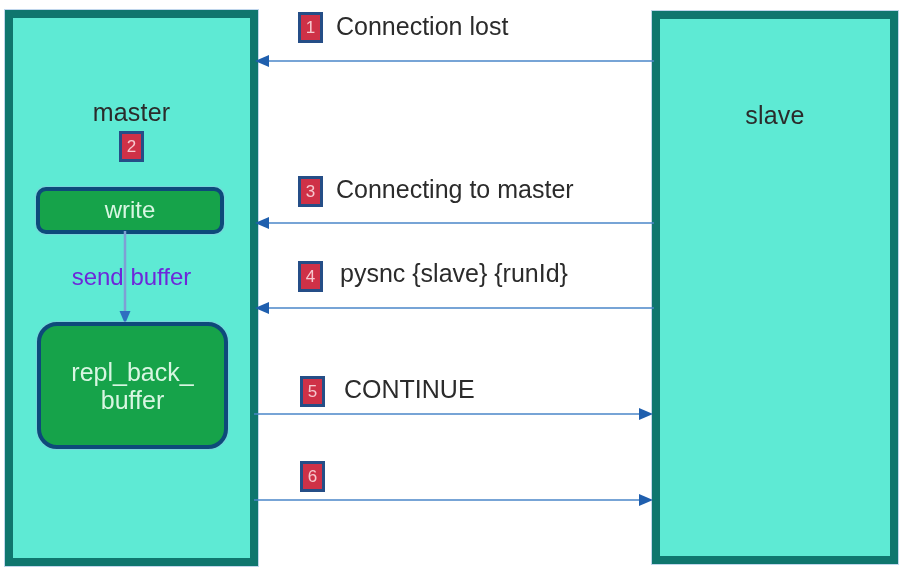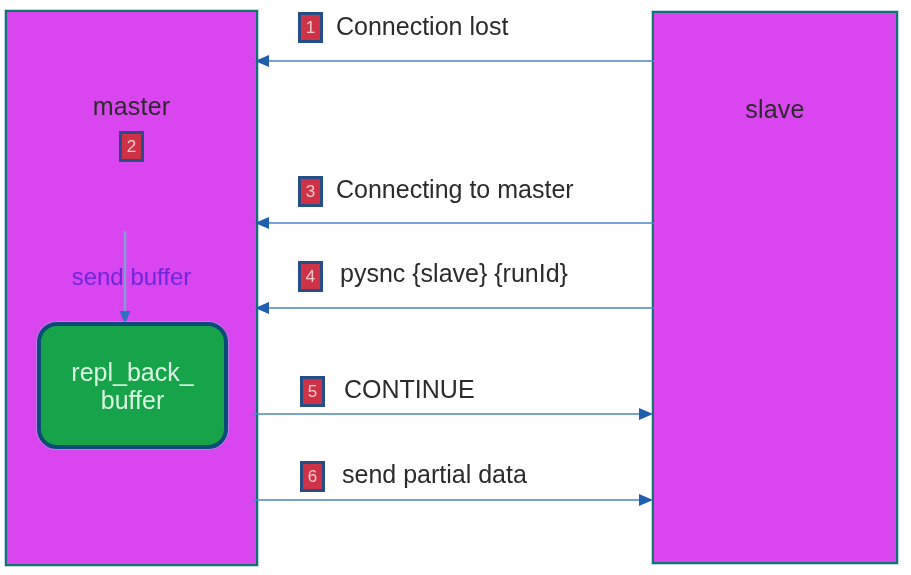--- a/index.html
+++ b/index.html
@@ -15,22 +15,22 @@
     position: relative;
     width: 911px;
     height: 575px;
     background: #ffffff;
     overflow: hidden;
   }
 
   
   .node-box {
     position: absolute;
-    background: #d946ef;
-    border: 2px solid #0f766e;
+    background: #5eead4;
+    border: 8px solid #0f766e;
     box-sizing: border-box;
     box-shadow: 0 0 0 1px rgba(140,180,220,0.55);
   }
   #master-box {
     left: 5px;
     top: 10px;
     width: 253px;
     height: 556px;
   }
   #slave-box {
@@ -138,20 +138,21 @@
 <body>
 
 <div id="canvas">
 
   <div class="node-box" id="master-box">
     <div class="node-title" id="master-title">master</div>
   </div>
 
   <div class="badge" style="left:119px; top:131px;">2</div>
 
+  <div class="green-box" id="write-box">write</div>
 
   <svg id="internal-arrow" viewBox="0 0 14 94">
     <line x1="7" y1="0" x2="7" y2="82" stroke="#7f9fd4" stroke-width="2.5"></line>
     <polygon points="7,93 1.5,80 12.5,80" fill="#2f6fc0"></polygon>
   </svg>
 
   <div id="send-buffer-label">send buffer</div>
 
   <div class="green-box" id="replbuf-box">
     <span>repl_back_<br>buffer</span>
@@ -187,15 +188,14 @@
     <polygon points="399,7 385,1 385,13" fill="#1f5fae"></polygon>
   </svg>
   <div class="badge" style="left:300px; top:376px;">5</div>
   <div class="msg-label" style="left:344px; top:377px;text-align:center;">CONTINUE</div>
 
   <svg class="msg-arrow" style="left:254px; top:493px; width:400px;" viewBox="0 0 400 14" preserveAspectRatio="none">
     <line x1="0" y1="7" x2="388" y2="7" stroke="#4a86c8" stroke-width="1.6"></line>
     <polygon points="399,7 385,1 385,13" fill="#1f5fae"></polygon>
   </svg>
   <div class="badge" style="left:300px; top:461px;">6</div>
-  <div class="msg-label" style="left:342px; top:462px;">send partial data</div>
 
 </div>
 
 </body></html>

